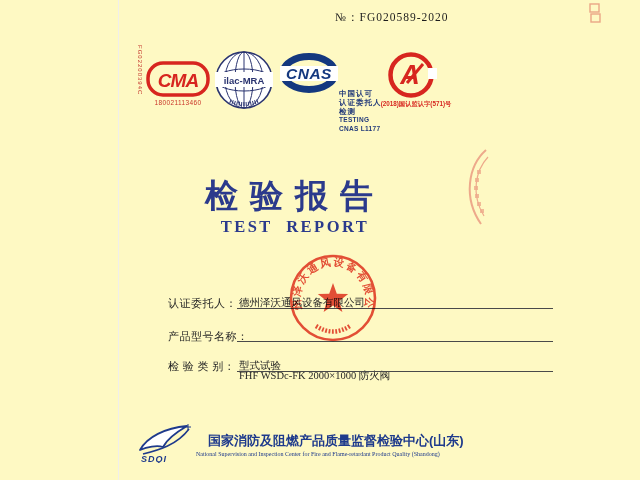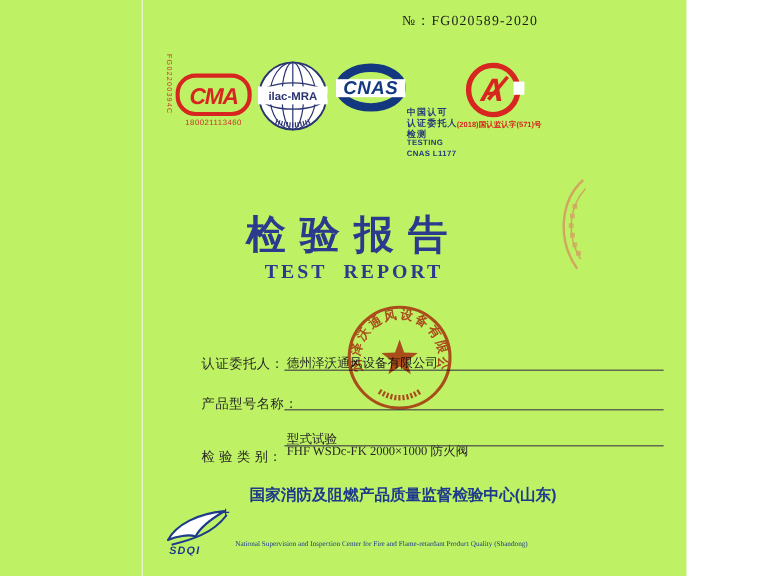--- a/index.html
+++ b/index.html
@@ -1,16 +1,16 @@
 <!DOCTYPE html>
 <html><head>
 <meta charset="utf-8">
 <style>
   html,body{margin:0;padding:0;background:#ffffff;}
-  #page{position:relative;width:572px;height:480px;background:#bef264;overflow:hidden;
+  #page{position:relative;width:640px;height:480px;background:#fef9c3;overflow:hidden;
         font-family:"Liberation Serif",serif;}
   .abs{position:absolute;}
 
   
   #report-no{left:335px;top:10px;font-size:11.5px;letter-spacing:1px;color:#1d1d1d;}
 
   
   #cma-vcode{left:137px;top:45px;height:66px;writing-mode:vertical-rl;
              font-size:6px;letter-spacing:1px;color:#c53a30;font-family:"Liberation Sans",sans-serif;}
   #cma-number{left:146px;top:99px;width:64px;text-align:center;font-size:6.5px;
@@ -26,21 +26,21 @@
             color:#2b3a8c;letter-spacing:12px;font-family:"Liberation Sans",sans-serif;}
   #title-en{left:165px;top:217px;width:260px;text-align:center;font-size:16.5px;font-weight:bold;
             color:#2b3a8c;letter-spacing:2.5px;word-spacing:7px;font-family:"Liberation Serif",serif;}
 
   
   .form-label{font-size:11px;color:#262626;letter-spacing:.5px;}
   .form-value{font-size:10.5px;color:#262626;}
   .underline{height:1px;background:#4a4a4a;}
 
   
-  #footer-zh{left:196px;top:404px;font-size:13px;font-weight:bold;color:#1e3a8c;
+  #footer-zh{left:196px;top:432px;font-size:13px;font-weight:bold;color:#1e3a8c;
              letter-spacing:0;font-family:"Liberation Sans",sans-serif;white-space:nowrap;padding-left:12px;}
   #footer-en{left:196px;top:451px;font-size:6px;color:#1e3a8c;
              font-family:"Liberation Serif",serif;white-space:nowrap;}
 
   #page-edge{left:118px;top:0;width:1px;height:480px;background:#f0eeeb;}
   #seal-svg{mix-blend-mode:multiply;}
 </style>
 </head>
 <body>
 
@@ -113,21 +113,21 @@
   </svg>
 
   <div class="abs form-label" style="left:168px;top:296px;font-family:Liberation Serif, serif;">认证委托人：</div>
   <div class="abs form-value" style="left:239px;top:296px;">德州泽沃通风设备有限公司</div>
   <div class="abs underline" style="left:237px;top:308px;width:316px;"></div>
 
   <div class="abs form-label" style="left:168px;top:329px;">产品型号名称：</div>
   <div class="abs form-value" style="left:239px;top:329px;margin-top:40px;">FHF WSDc-FK 2000×1000 防火阀</div>
   <div class="abs underline" style="left:237px;top:341px;width:316px;"></div>
 
-  <div class="abs form-label" style="left:168px;top:373px;">检 验 类 别：</div>
+  <div class="abs form-label" style="left:168px;top:359px;">检 验 类 别：</div>
   <div class="abs form-value" style="left:239px;top:359px;">型式试验</div>
   <div class="abs underline" style="left:237px;top:371px;width:316px;"></div>
 
   <svg class="abs" id="seal-svg" style="left:287px;top:252px;" width="92" height="92" viewBox="0 0 92 92">
     <g opacity="0.88">
       <circle cx="46" cy="46" r="42" fill="none" stroke="#e0392c" stroke-width="2.6"></circle>
       <defs>
           <path id="sealArc" d="M 15,58 A 33,33 0 1 1 77,58" fill="none"></path>
         </defs>
       <text font-size="10.5" fill="#e0392c" letter-spacing="2" font-family="Liberation Sans, sans-serif" font-weight="bold">

